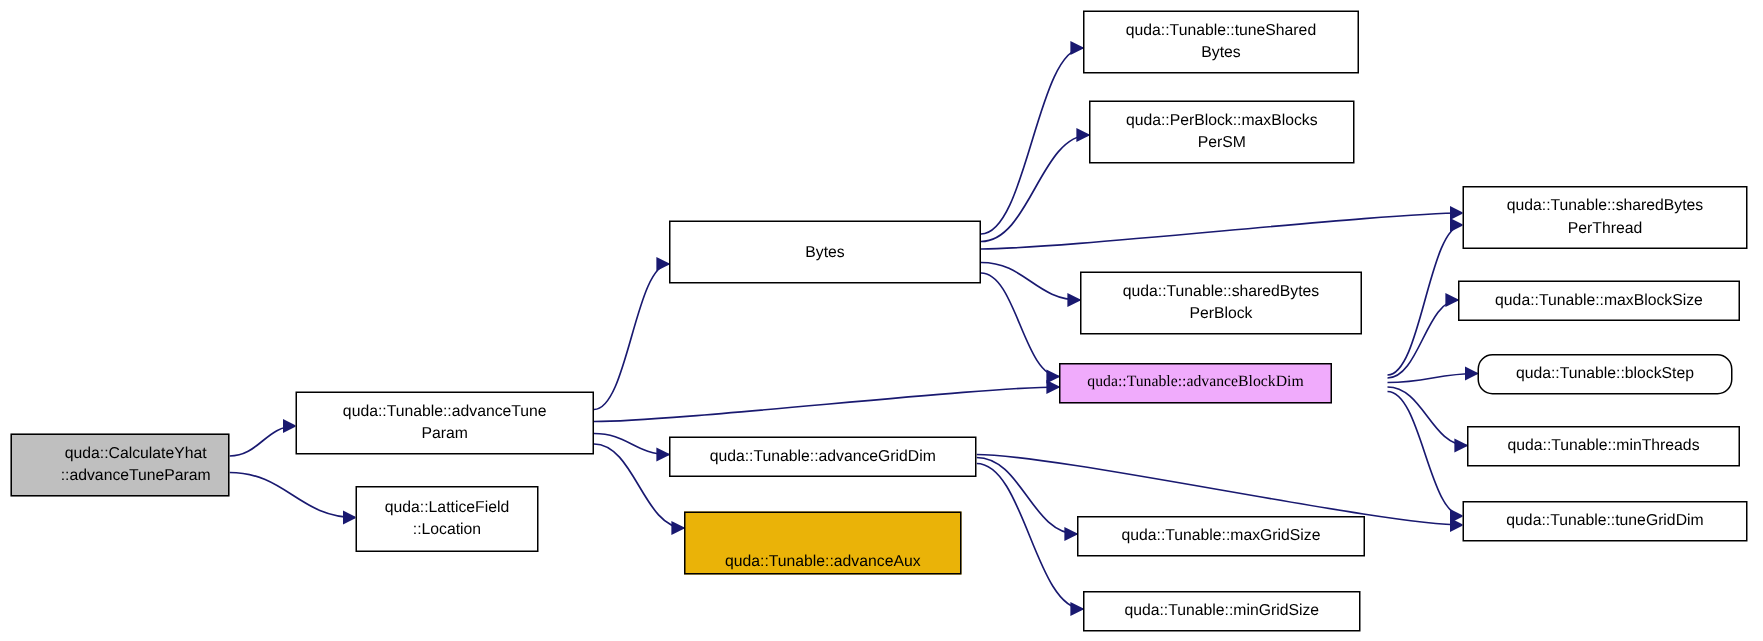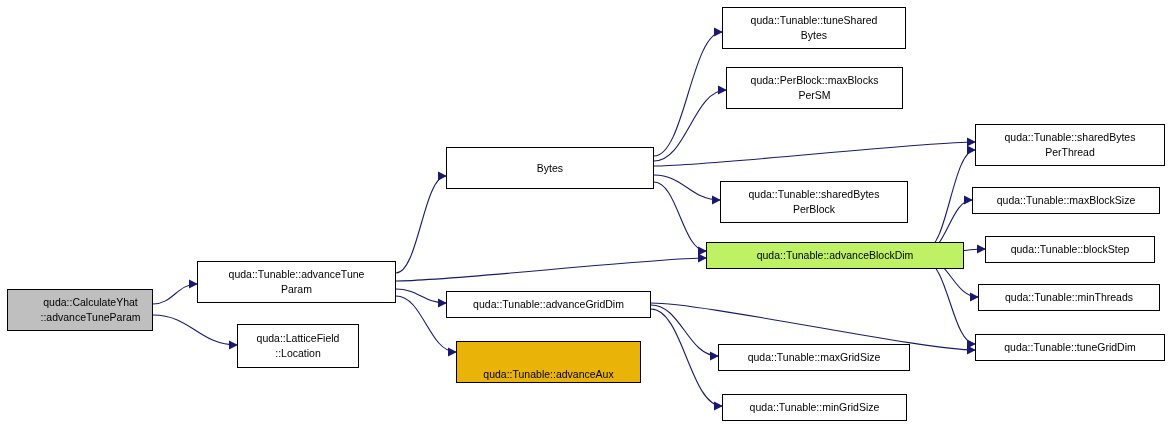--- a/index.html
+++ b/index.html
@@ -104,31 +104,31 @@
         <span>Bytes</span>
       </div>
       <div class="node" style="left: 726px; top: 67px; width: 177px; height: 42px; border-color: rgb(0, 0, 0); background: rgb(255, 255, 255); color: rgb(0, 0, 0);">
         <span>quda::PerBlock::maxBlocks</span>
         <span>PerSM</span>
       </div>
       <div class="node" style="left: 720px; top: 181px; width: 188px; height: 42px; border-color: rgb(0, 0, 0); background: rgb(255, 255, 255); color: rgb(0, 0, 0);">
         <span>quda::Tunable::sharedBytes</span>
         <span>PerBlock</span>
       </div>
-      <div class="node" style="left: 706px; top: 242px; width: 258px; height: 27px; border-color: rgb(0, 0, 0); background: #bef264; color: rgb(0, 0, 0);">
+      <div class="node" style="left: 706px; top: 242px; width: 182px; height: 27px; border-color: rgb(0, 0, 0); background: #f0abfc; color: rgb(0, 0, 0); font-family: Liberation Serif, serif;">
         <span>quda::Tunable::advanceBlockDim</span>
       </div>
       <div class="node" style="left: 975px; top: 124px; width: 190px; height: 42px; border-color: rgb(0, 0, 0); background: rgb(255, 255, 255); color: rgb(0, 0, 0);">
         <span>quda::Tunable::sharedBytes</span>
         <span>PerThread</span>
       </div>
       <div class="node" style="left: 972px; top: 187px; width: 188px; height: 27px; border-color: rgb(0, 0, 0); background: rgb(255, 255, 255); color: rgb(0, 0, 0);">
         <span>quda::Tunable::maxBlockSize</span>
       </div>
-      <div class="node" style="left: 985px; top: 236px; width: 170px; height: 27px; border-color: rgb(0, 0, 0); background: rgb(255, 255, 255); color: rgb(0, 0, 0);">
+      <div class="node" style="left: 985px; top: 236px; width: 170px; height: 27px; border-color: rgb(0, 0, 0); background: rgb(255, 255, 255); color: rgb(0, 0, 0); border-radius: 10px;">
         <span>quda::Tunable::blockStep</span>
       </div>
       <div class="node" style="left: 978px; top: 284px; width: 182px; height: 27px; border-color: rgb(0, 0, 0); background: rgb(255, 255, 255); color: rgb(0, 0, 0);">
         <span>quda::Tunable::minThreads</span>
       </div>
       <div class="node" style="left: 975px; top: 334px; width: 190px; height: 27px; border-color: rgb(0, 0, 0); background: rgb(255, 255, 255); color: rgb(0, 0, 0);">
         <span>quda::Tunable::tuneGridDim</span>
       </div>
       <div class="node" style="left: 718px; top: 344px; width: 192px; height: 27px; border-color: rgb(0, 0, 0); background: rgb(255, 255, 255); color: rgb(0, 0, 0);">
         <span>quda::Tunable::maxGridSize</span>

